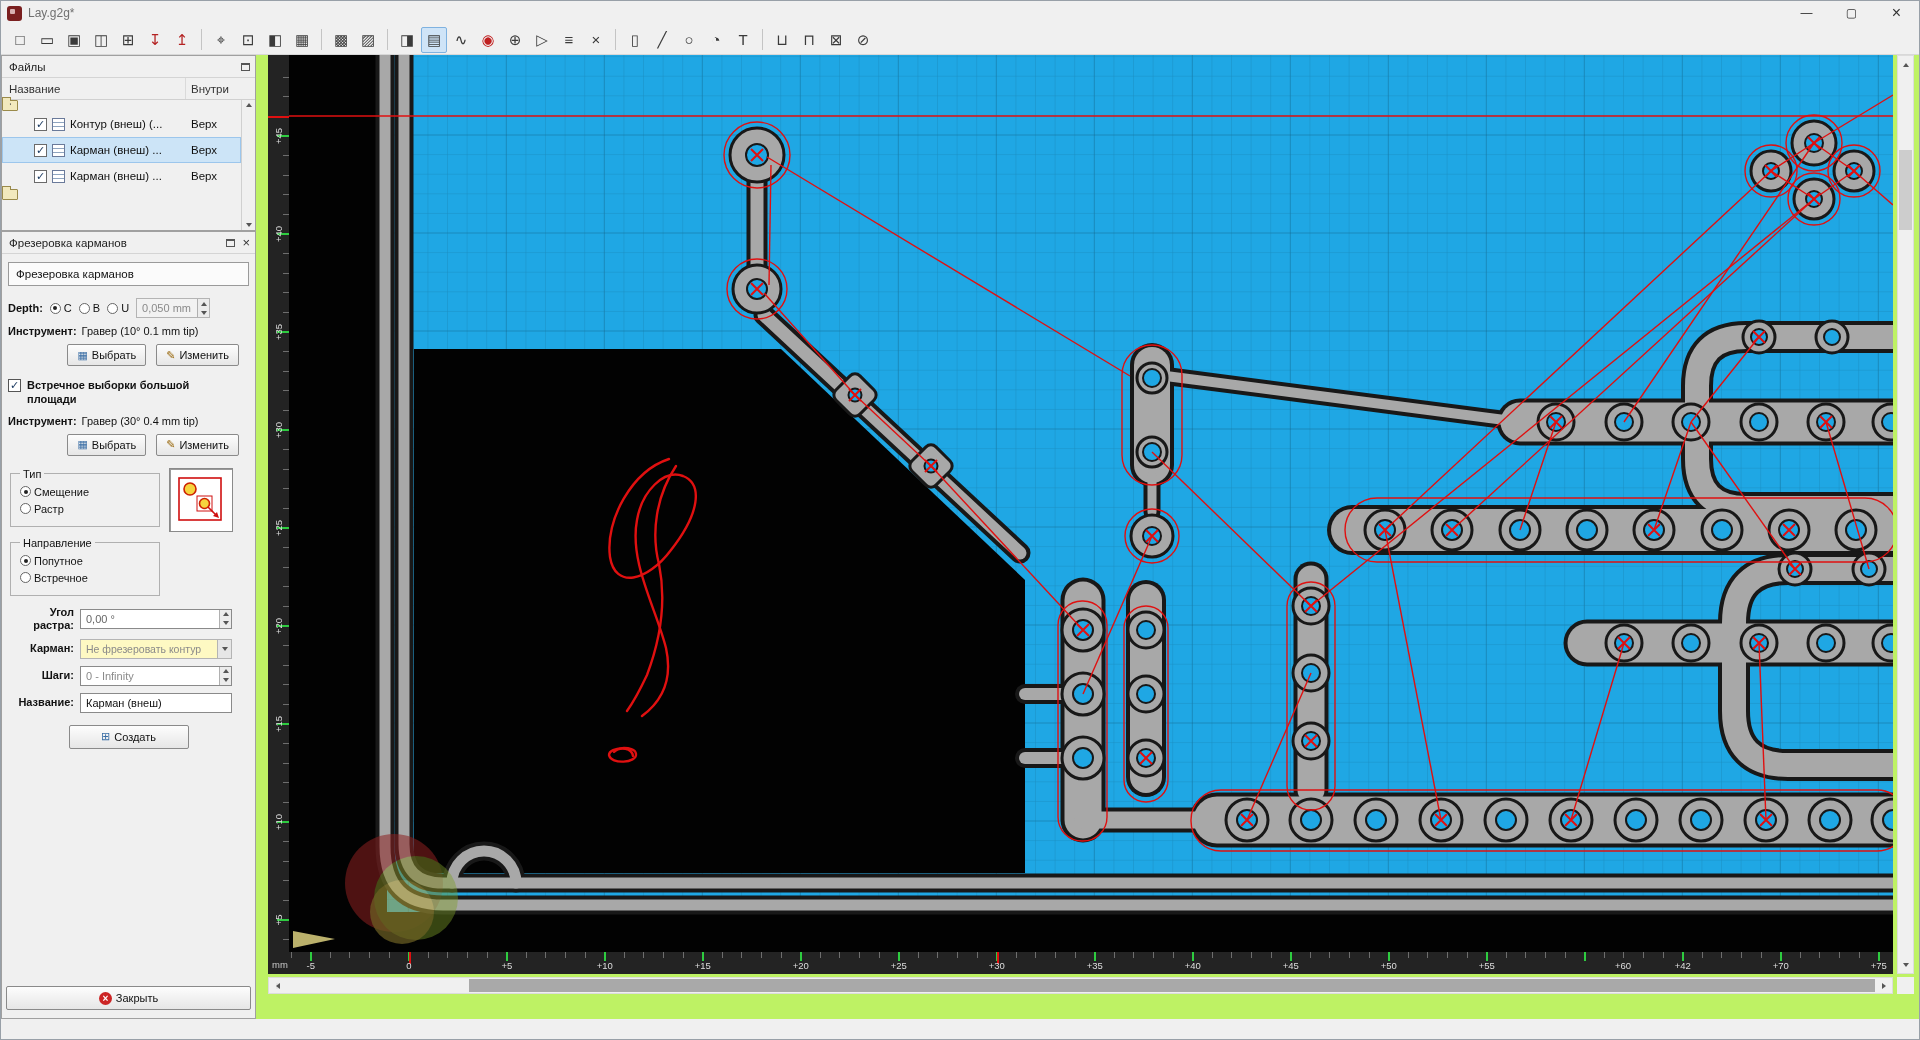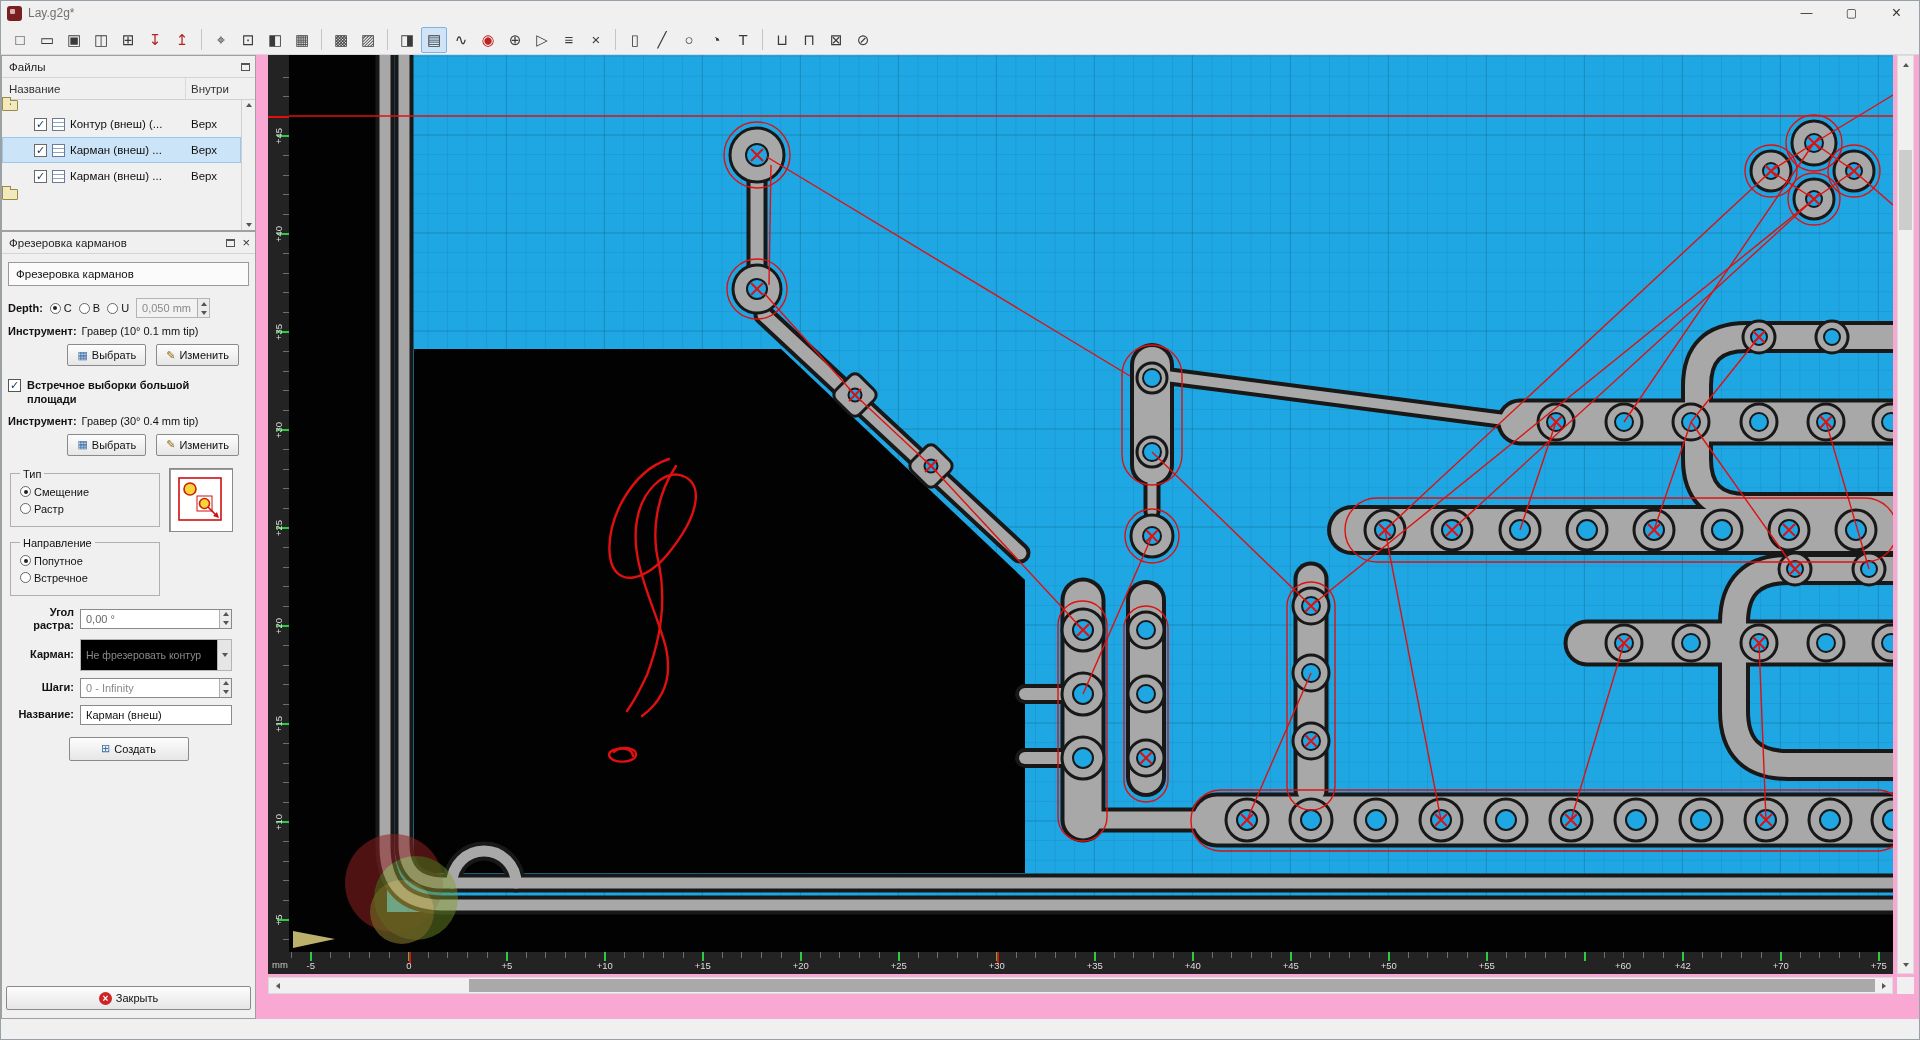--- a/index.html
+++ b/index.html
@@ -78,31 +78,31 @@
   .bigtool { display:flex; gap:6px; align-items:flex-start; margin-bottom:8px; }
   .bigtool .blab { width:165px; line-height:1.3; }
   fieldset { border:1px solid #b0b0b0; width:150px; padding:1px 9px 6px; margin:0 0 10px 2px; }
   legend { font-size:11px; padding:0 3px; color:#111; }
   fieldset .radio { display:flex; margin:5px 0; }
   .typ-wrap { display:flex; align-items:flex-start; gap:9px; }
   .preview { border:1px solid #8a8a8a; background:#fff; flex:0 0 auto; }
   .fieldrow { display:flex; align-items:center; margin-bottom:7px; }
   .flab { width:66px; text-align:right; margin-right:6px; font-weight:bold; line-height:1.2; }
   .fw { width:152px; }
-  .dropdown { height:32px; border:1px solid #b4b4b4; background:#000000; color:#8a8a8a; display:inline-flex; align-items:center; padding:0 16px 0 5px; position:relative; font-size:10.5px; white-space:nowrap; overflow:hidden; }
+  .dropdown { height:20px; border:1px solid #b4b4b4; background:#fef9c3; color:#8a8a8a; display:inline-flex; align-items:center; padding:0 16px 0 5px; position:relative; font-size:10.5px; white-space:nowrap; overflow:hidden; }
   .dropdown .dbtn { position:absolute; right:0; top:0; bottom:0; width:14px; border-left:1px solid #b4b4b4; background:#e6e6e6; display:flex; align-items:center; justify-content:center; }
   .edit { height:20px; border:1px solid #8a8a8a; background:#fff; display:inline-flex; align-items:center; padding:0 5px; font-size:11px; color:#111; }
   .create-row { display:flex; justify-content:center; margin-top:12px; }
   .create-btn { width:120px; height:24px; justify-content:center; }
   .closebar { position:absolute; left:4px; right:4px; bottom:8px; }
   .close-btn { width:100%; height:24px; justify-content:center; }
   .redx { width:13px; height:13px; border-radius:50%; background:#cc2525; color:#fff; font-size:10px; line-height:13px; text-align:center; font-weight:bold; }
 
   
-  .canvas-col { position:relative; width:1665px; background:#f9a8d4; }
+  .canvas-col { position:relative; width:1665px; background:#bef264; }
   .vruler { position:absolute; left:12px; top:0; width:21px; height:897px; background:#232323; overflow:hidden; }
   .vruler::after { content:""; position:absolute; right:0; top:3px; bottom:0; width:6px; background:repeating-linear-gradient(to bottom, transparent 0 18.6px, #6e6e6e 18.6px 19.6px); }
   .vtick { position:absolute; right:0; width:12px; height:2px; background:#2ecc40; margin-top:-1px; z-index:2; }
   .vred  { position:absolute; right:0; width:21px; height:2px; background:#e01010; z-index:2; }
   .vlab { position:absolute; left:0; width:21px; text-align:center; color:#ddd; font-size:9.5px; transform:translateY(-50%) rotate(-90deg); z-index:3; }
   .sheet { position:absolute; left:33px; top:0; width:1604px; height:897px; background:#000; }
   .hruler { position:absolute; left:12px; top:897px; width:1625px; height:22px; background:#232323; overflow:hidden; }
   .hruler::before { content:""; position:absolute; left:4px; right:0; top:0; height:6px; background:repeating-linear-gradient(to right, transparent 0 18.6px, #6e6e6e 18.6px 19.6px); }
   .htick { position:absolute; top:0; width:2px; height:9px; background:#2ecc40; margin-left:-1px; z-index:2; }
   .hred  { position:absolute; top:0; width:2px; height:12px; background:#e01010; z-index:2; }

